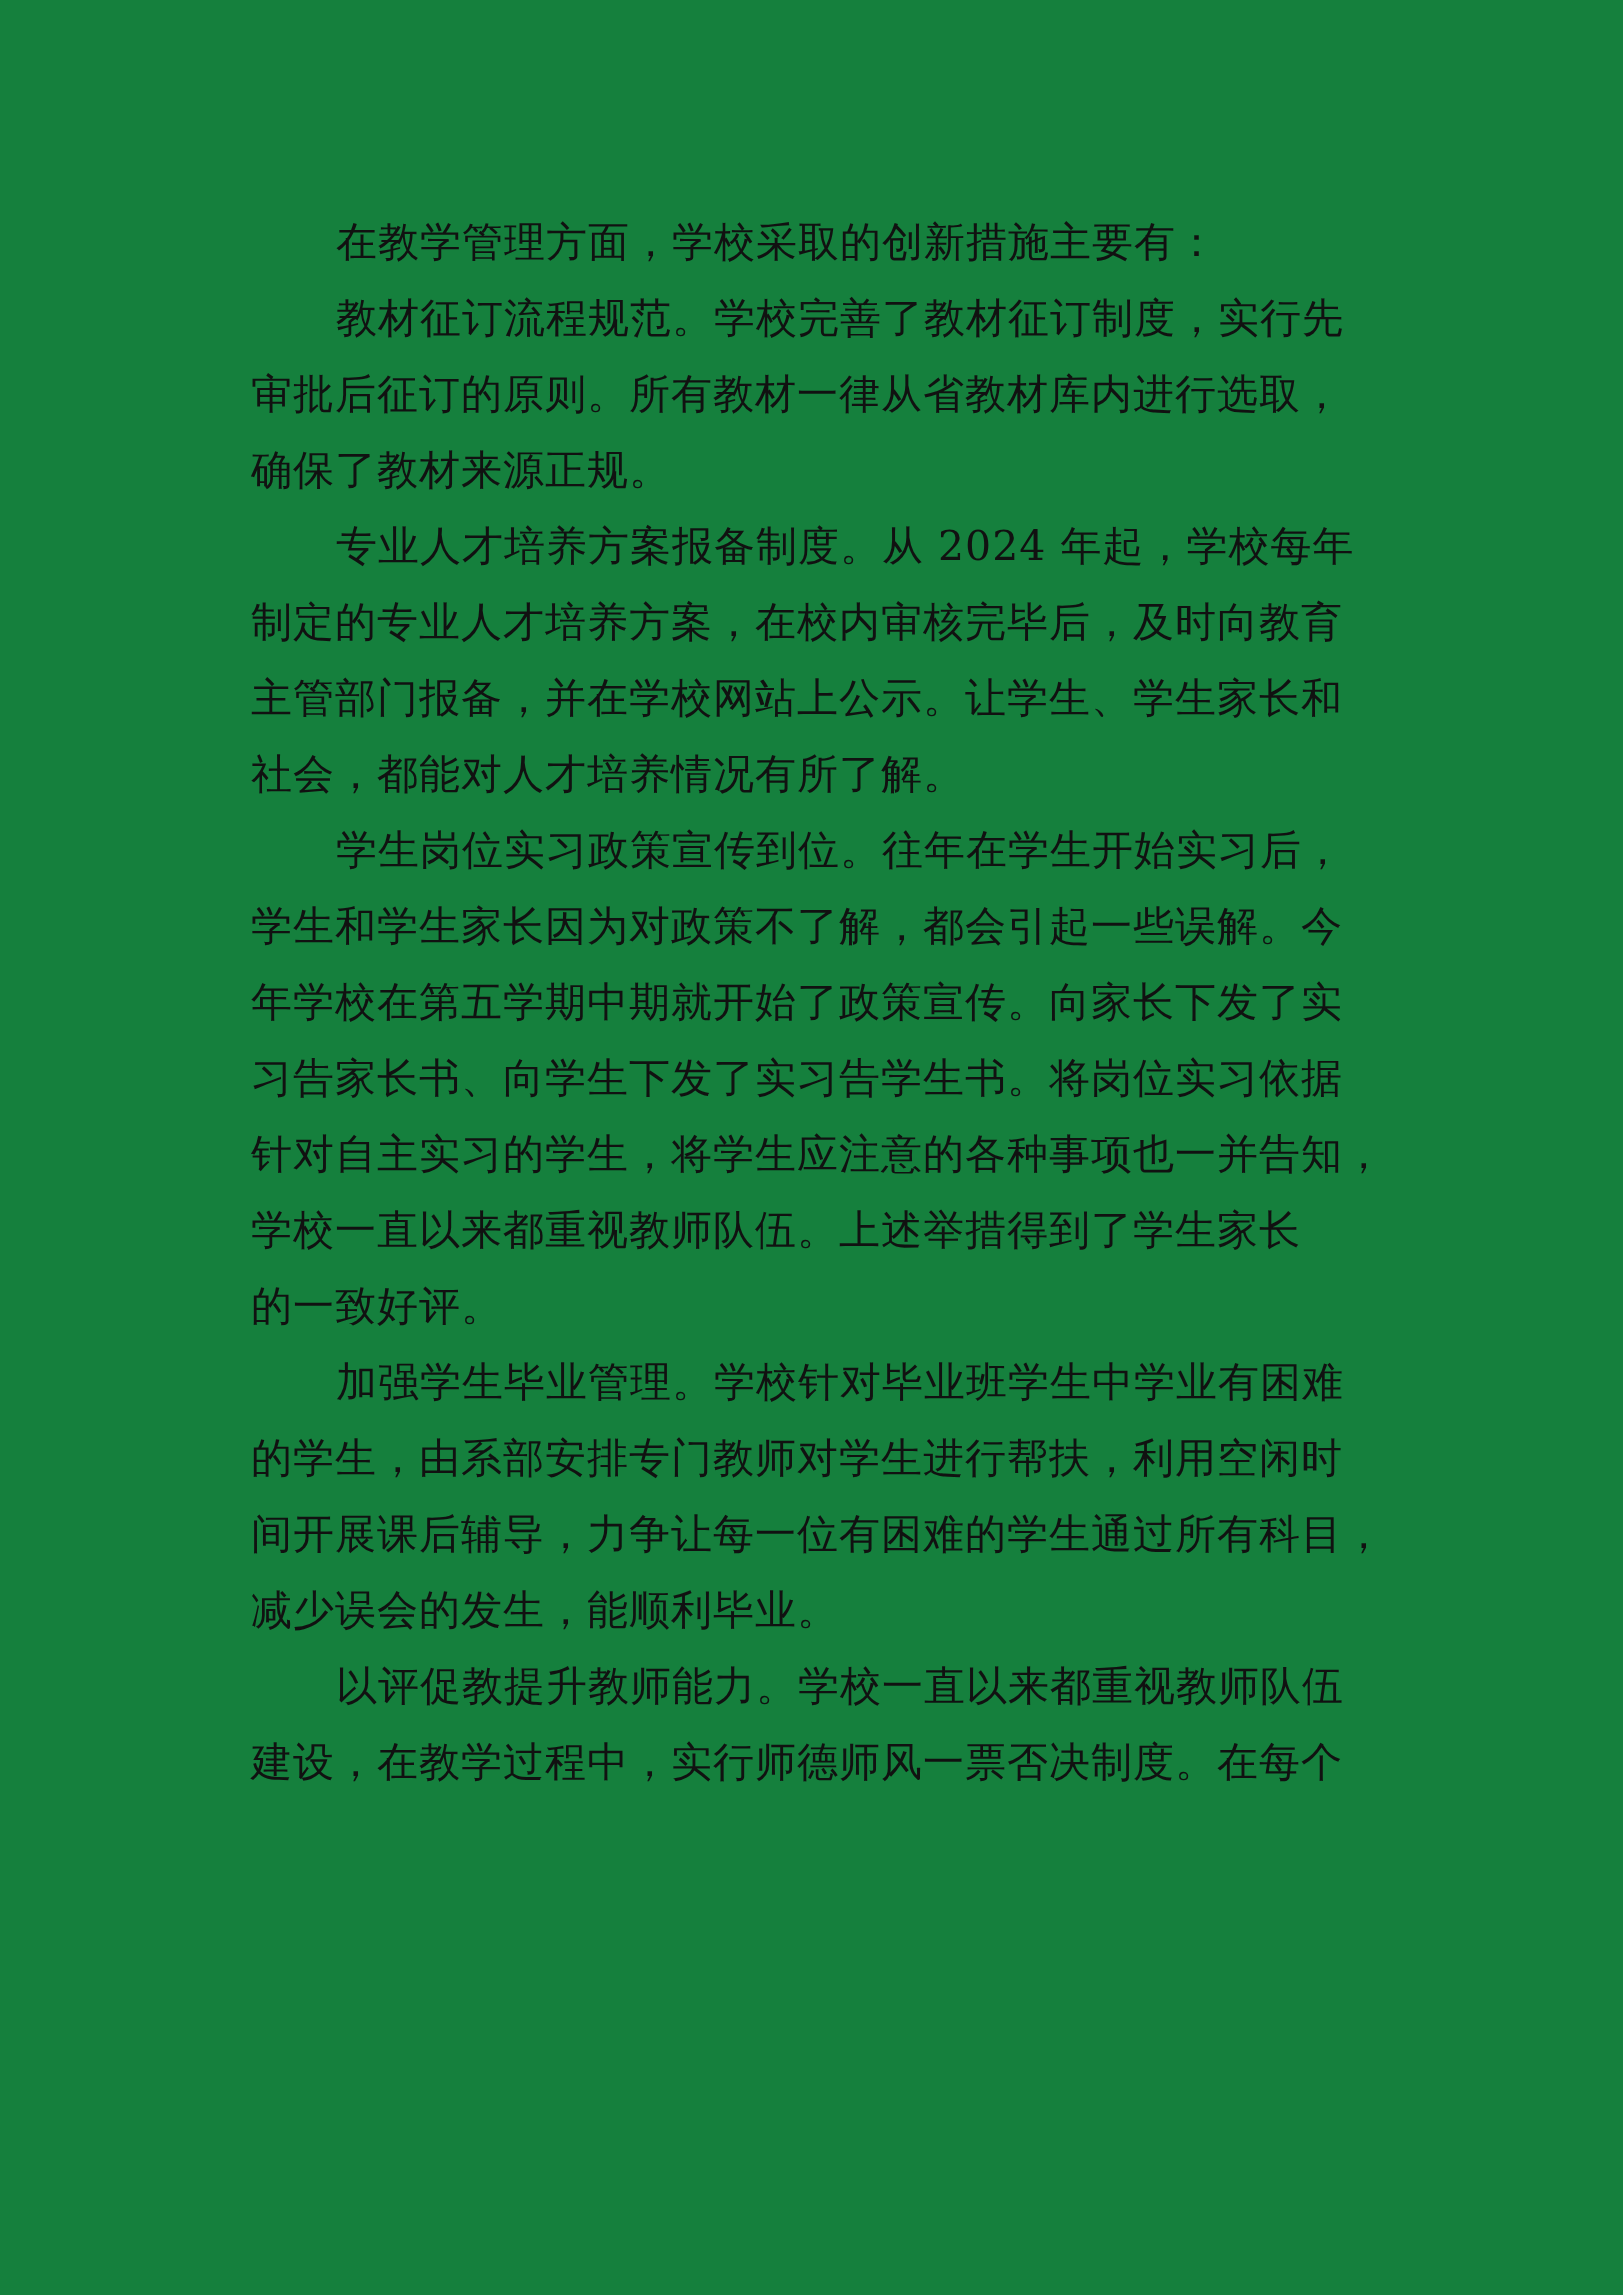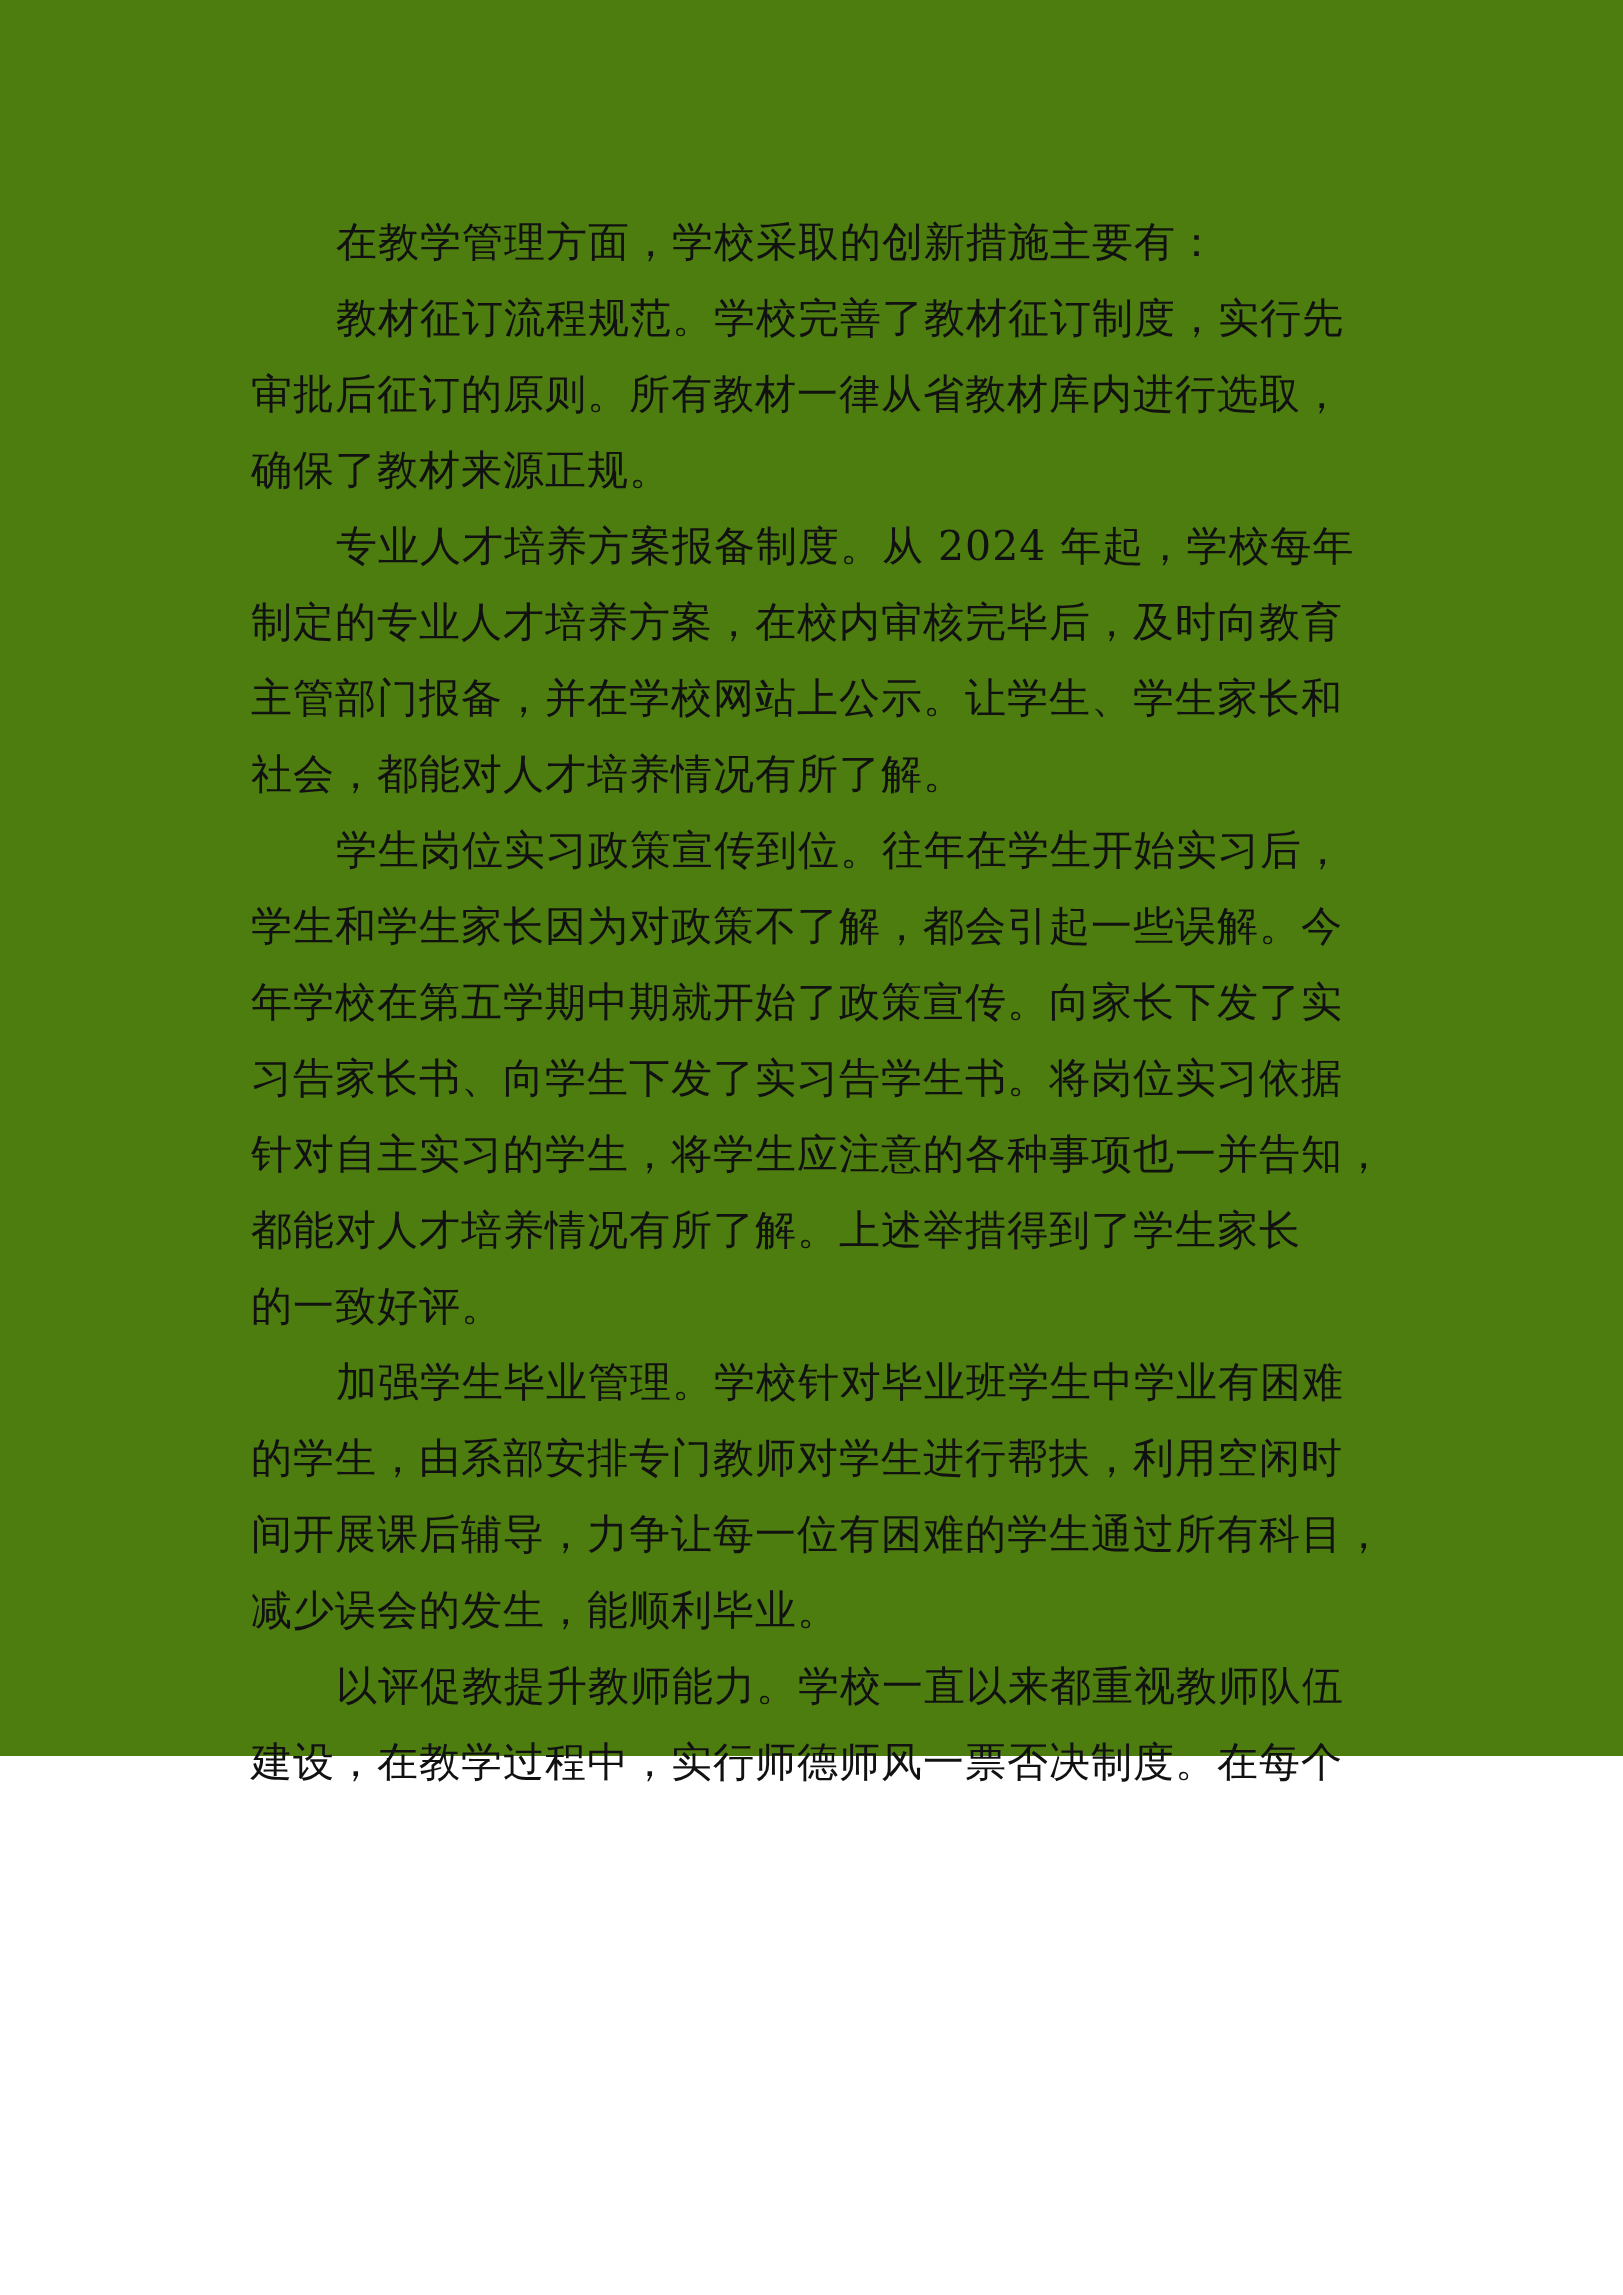--- a/index.html
+++ b/index.html
@@ -13,22 +13,22 @@
       position: relative;
       overflow: hidden;
       font-family: "DejaVu Serif", "Liberation Serif", serif;
       color: #111111;
     }
     .page {
       position: absolute;
       left: 0;
       top: 0;
       width: 1623px;
-      height: 1756px;
-      background: #4d7c0f;
+      height: 2295px;
+      background: #15803d;
     }
     .body-text {
       position: absolute;
       left: 251px;
       top: 204px;
       width: 1155px;
     }
     .para {
       margin: 0;
       padding: 0;
@@ -77,21 +77,21 @@
       <span class="line">主管部门报备，并在学校网站上公示。让学生、学生家长和</span>
       <span class="line">社会，都能对人才培养情况有所了解。</span>
     </div>
 
     <div class="para">
       <span class="line indent">学生岗位实习政策宣传到位。往年在学生开始实习后，</span>
       <span class="line">学生和学生家长因为对政策不了解，都会引起一些误解。今</span>
       <span class="line">年学校在第五学期中期就开始了政策宣传。向家长下发了实</span>
       <span class="line">习告家长书、向学生下发了实习告学生书。将岗位实习依据</span>
       <span class="line">针对自主实习的学生，将学生应注意的各种事项也一并告知，</span>
-      <span class="line">都能对人才培养情况有所了解。上述举措得到了学生家长</span>
+      <span class="line">学校一直以来都重视教师队伍。上述举措得到了学生家长</span>
       <span class="line">的一致好评。</span>
     </div>
 
     <div class="para">
       <span class="line indent">加强学生毕业管理。学校针对毕业班学生中学业有困难</span>
       <span class="line">的学生，由系部安排专门教师对学生进行帮扶，利用空闲时</span>
       <span class="line">间开展课后辅导，力争让每一位有困难的学生通过所有科目，</span>
       <span class="line">减少误会的发生，能顺利毕业。</span>
     </div>
 

